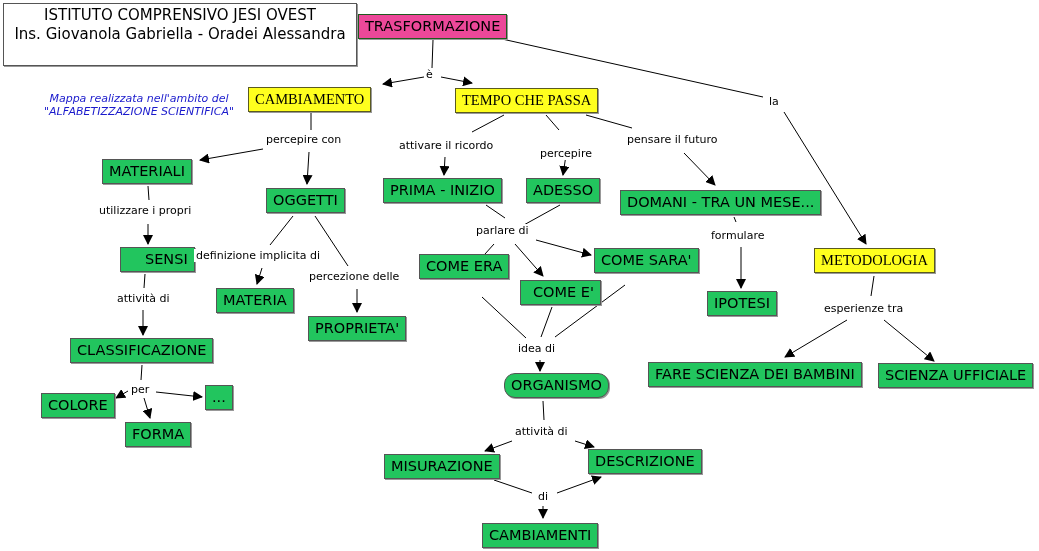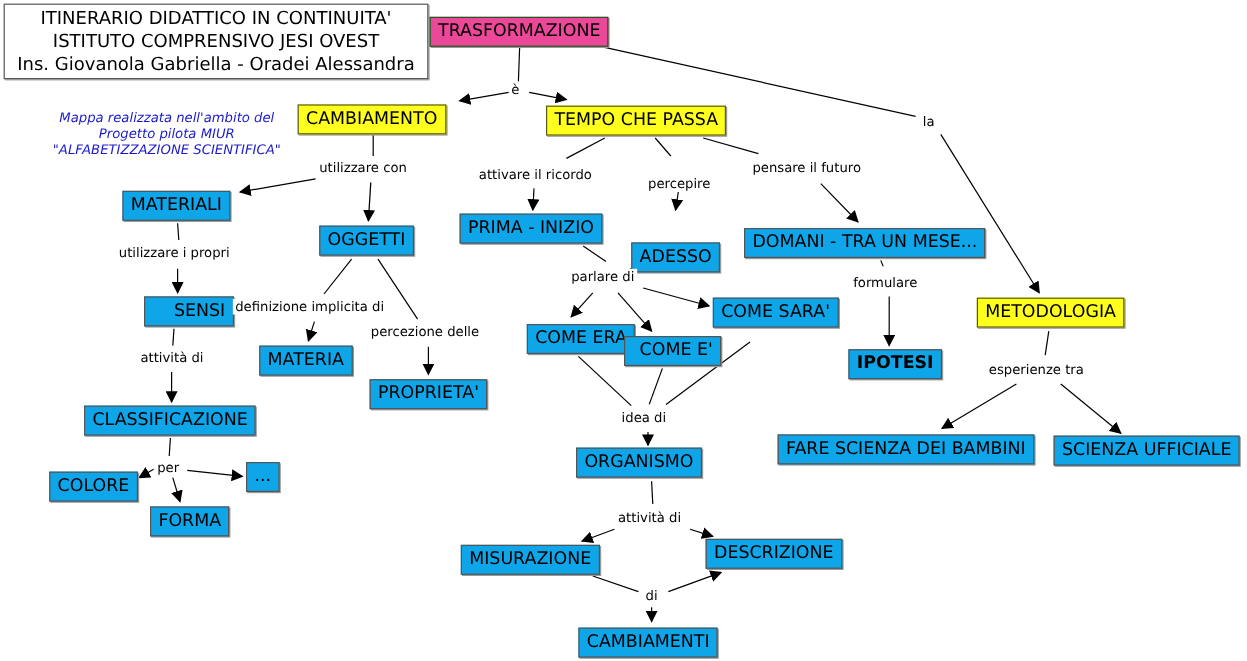--- a/index.html
+++ b/index.html
@@ -1,22 +1,22 @@
 <!DOCTYPE html>
 <html><head>
 <meta charset="utf-8">
 <style>
   html, body { margin:0; padding:0; background:#ffffff; }
   body { width:1039px; height:551px; position:relative; overflow:hidden;
          font-family:"DejaVu Sans", sans-serif; color:#000; }
   svg.links { position:absolute; left:0; top:0; width:1039px; height:551px; }
   .node { position:absolute; box-sizing:border-box; border:1.5px solid #555;
-          background:#0ea5e9; font-size:14.5px; line-height:1; padding:4px 6px;
+          background:#22c55e; font-size:14.5px; line-height:1; padding:4px 6px;
           white-space:nowrap; box-shadow:1px 1px 0 #999; }
-  .node.yellow { background:#ffff1e; border-color:#5a5a20; }
+  .node.yellow { background:#ffff1e; border-color:#5a5a20;font-family:Liberation Serif, serif; }
   .node.green { background:#ec4899; border-color:#1e5a1e; }
   .title-box { position:absolute; left:3px; top:3px; width:354px; height:63px;
                border:1.5px solid #555; background:#fff; box-shadow:1px 1px 0 #999;
                text-align:center; font-size:15px; line-height:19px; padding-top:2px; box-sizing:border-box; }
   .note { position:absolute; left:20px; top:92px; width:238px; text-align:center;
           color:#1a1acc; font-style:italic; font-size:11px; line-height:13px; }
   .lbl { position:absolute; font-size:11px; background:#fff; padding:0 2px; white-space:nowrap; line-height:13px; }
 </style>
 </head>
 <body>
@@ -85,63 +85,61 @@
     <line x1="557" y1="493" x2="601" y2="477" marker-end="url(#ah)"></line>
     <line x1="543" y1="506" x2="543" y2="518" marker-end="url(#ah)"></line>
 
     <line x1="874" y1="276" x2="871" y2="296"></line>
     <line x1="847" y1="320" x2="785" y2="357" marker-end="url(#ah)"></line>
     <line x1="884" y1="320" x2="934" y2="361" marker-end="url(#ah)"></line>
   </g>
 </svg>
 
 <div class="title-box">
-  <div>ITINERARIO DIDATTICO IN CONTINUITA'</div>
   <div>ISTITUTO COMPRENSIVO JESI OVEST</div>
   <div>Ins. Giovanola Gabriella - Oradei Alessandra</div>
 </div>
 
 <div class="note">
   <div>Mappa realizzata nell'ambito del</div>
-  <div>Progetto pilota MIUR</div>
   <div>"ALFABETIZZAZIONE SCIENTIFICA"</div>
 </div>
 
 <div class="node green" style="left:358px;top:14px;">TRASFORMAZIONE</div>
 <div class="node yellow" style="left:248px;top:87px;">CAMBIAMENTO</div>
 <div class="node yellow" style="left:455px;top:88px;">TEMPO CHE PASSA</div>
 <div class="node yellow" style="left:814px;top:248px;">METODOLOGIA</div>
 
 <div class="node" style="left:102px;top:159px;">MATERIALI</div>
 <div class="node" style="left:266px;top:188px;">OGGETTI</div>
 <div class="node" style="left:120px;top:247px;padding-left:24px;">SENSI</div>
 <div class="node" style="left:216px;top:288px;">MATERIA</div>
 <div class="node" style="left:308px;top:316px;">PROPRIETA'</div>
 <div class="node" style="left:70px;top:338px;">CLASSIFICAZIONE</div>
 <div class="node" style="left:41px;top:393px;">COLORE</div>
 <div class="node" style="left:125px;top:422px;">FORMA</div>
 <div class="node" style="left:205px;top:385px;">...</div>
 
 <div class="node" style="left:383px;top:178px;">PRIMA - INIZIO</div>
-<div class="node" style="left:526px;top:178px;margin-top:24px;">ADESSO</div>
+<div class="node" style="left:526px;top:178px;">ADESSO</div>
 <div class="node" style="left:620px;top:190px;">DOMANI - TRA UN MESE...</div>
-<div class="node" style="left:419px;top:270px;margin-left:20px;">COME ERA</div>
+<div class="node" style="left:419px;top:254px;">COME ERA</div>
 <div class="node" style="left:520px;top:280px;padding-left:12px;">COME E'</div>
 <div class="node" style="left:594px;top:248px;">COME SARA'</div>
-<div class="node" style="left:707px;top:291px;font-weight:bold;">IPOTESI</div>
-<div class="node" style="left:480px;top:373px;">ORGANISMO</div>
+<div class="node" style="left:707px;top:291px;">IPOTESI</div>
+<div class="node" style="left:504px;top:373px;border-radius:11px;">ORGANISMO</div>
 <div class="node" style="left:384px;top:454px;">MISURAZIONE</div>
 <div class="node" style="left:588px;top:449px;">DESCRIZIONE</div>
 <div class="node" style="left:482px;top:523px;">CAMBIAMENTI</div>
 <div class="node" style="left:648px;top:362px;">FARE SCIENZA DEI BAMBINI</div>
 <div class="node" style="left:878px;top:363px;">SCIENZA UFFICIALE</div>
 
 <div class="lbl" style="left:424px;top:68px;">è</div>
 <div class="lbl" style="left:767px;top:95px;">la</div>
-<div class="lbl" style="left:264px;top:133px;">utilizzare con</div>
+<div class="lbl" style="left:264px;top:133px;">percepire con</div>
 <div class="lbl" style="left:97px;top:204px;">utilizzare i propri</div>
 <div class="lbl" style="left:115px;top:292px;">attività di</div>
 <div class="lbl" style="left:129px;top:383px;">per</div>
 <div class="lbl" style="left:194px;top:249px;">definizione implicita di</div>
 <div class="lbl" style="left:307px;top:270px;">percezione delle</div>
 <div class="lbl" style="left:397px;top:139px;">attivare il ricordo</div>
 <div class="lbl" style="left:538px;top:135px;margin-top:12px;">percepire</div>
 <div class="lbl" style="left:625px;top:133px;">pensare il futuro</div>
 <div class="lbl" style="left:474px;top:224px;">parlare di</div>
 <div class="lbl" style="left:709px;top:229px;">formulare</div>

